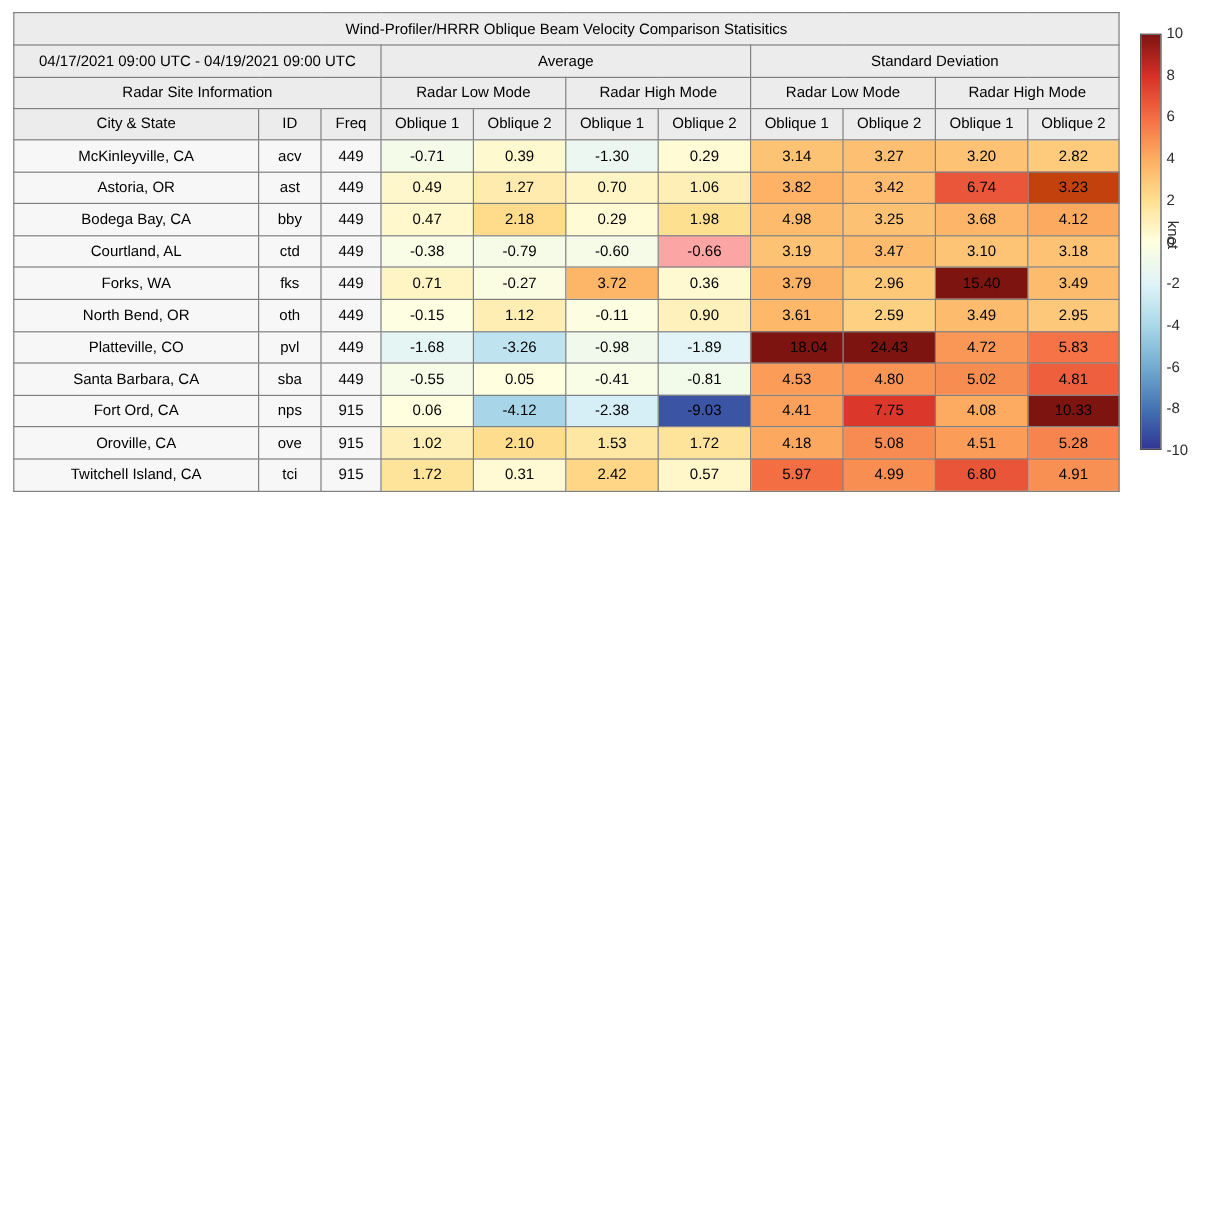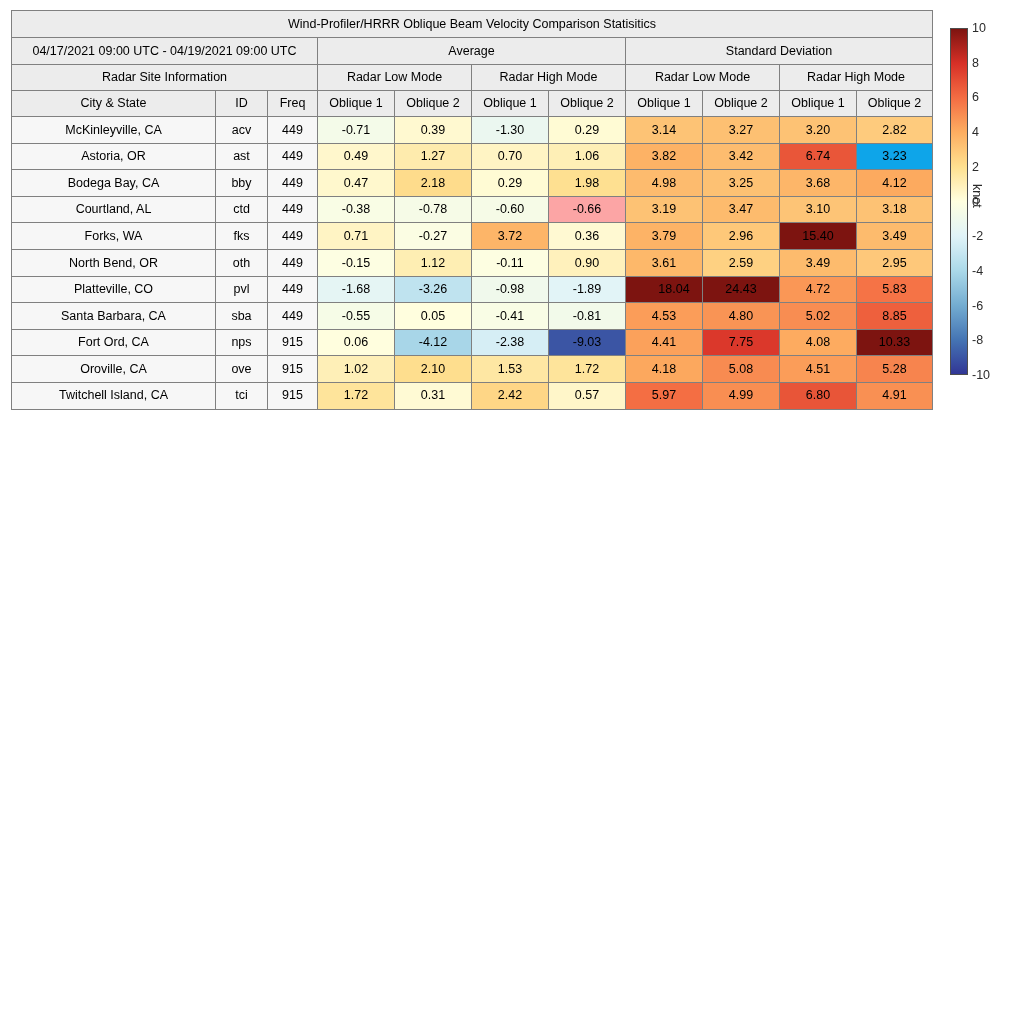--- a/index.html
+++ b/index.html
@@ -181,41 +181,41 @@
           <td class="site-cell">Astoria, OR</td>
           <td class="site-cell">ast</td>
           <td class="site-cell">449</td>
           <td class="val-cell" style="background: rgb(255, 247, 204);">0.49</td>
           <td class="val-cell" style="background: rgb(254, 235, 173);">1.27</td>
           <td class="val-cell" style="background: rgb(255, 244, 196);">0.70</td>
           <td class="val-cell" style="background: rgb(254, 239, 182);">1.06</td>
           <td class="val-cell" style="background: rgb(253, 178, 101);">3.82</td>
           <td class="val-cell" style="background: rgb(253, 188, 111);">3.42</td>
           <td class="val-cell" style="background: rgb(233, 86, 57);">6.74</td>
-          <td class="val-cell" style="background: #0ea5e9;">3.23</td>
+          <td class="val-cell" style="background: #c2410c;">3.23</td>
         </tr>
         <tr>
           <td class="site-cell">Bodega Bay, CA</td>
           <td class="site-cell">bby</td>
           <td class="site-cell">449</td>
           <td class="val-cell" style="background: rgb(255, 248, 205);">0.47</td>
           <td class="val-cell" style="background: rgb(254, 220, 140);">2.18</td>
           <td class="val-cell" style="background: rgb(255, 251, 212);">0.29</td>
           <td class="val-cell" style="background: rgb(254, 224, 145);">1.98</td>
           <td class="val-cell" style="background: rgb(253, 187, 110);">4.98</td>
           <td class="val-cell" style="background: rgb(253, 193, 115);">3.25</td>
           <td class="val-cell" style="background: rgb(253, 182, 105);">3.68</td>
           <td class="val-cell" style="background: rgb(252, 170, 95);">4.12</td>
         </tr>
         <tr>
           <td class="site-cell">Courtland, AL</td>
           <td class="site-cell">ctd</td>
           <td class="site-cell">449</td>
           <td class="val-cell" style="background: rgb(249, 253, 229);">-0.38</td>
-          <td class="val-cell" style="background: rgb(246, 251, 231);">-0.78</td>
+          <td class="val-cell" style="background: rgb(246, 251, 231);">-0.79</td>
           <td class="val-cell" style="background: rgb(246, 251, 231);">-0.60</td>
           <td class="val-cell" style="background: #fca5a5;">-0.66</td>
           <td class="val-cell" style="background: rgb(253, 194, 116);">3.19</td>
           <td class="val-cell" style="background: rgb(253, 187, 109);">3.47</td>
           <td class="val-cell" style="background: rgb(253, 196, 118);">3.10</td>
           <td class="val-cell" style="background: rgb(253, 194, 116);">3.18</td>
         </tr>
         <tr>
           <td class="site-cell">Forks, WA</td>
           <td class="site-cell">fks</td>
@@ -259,21 +259,21 @@
           <td class="site-cell">Santa Barbara, CA</td>
           <td class="site-cell">sba</td>
           <td class="site-cell">449</td>
           <td class="val-cell" style="background: rgb(246, 252, 231);">-0.55</td>
           <td class="val-cell" style="background: rgb(255, 254, 222);">0.05</td>
           <td class="val-cell" style="background: rgb(249, 253, 229);">-0.41</td>
           <td class="val-cell" style="background: rgb(242, 250, 234);">-0.81</td>
           <td class="val-cell" style="background: rgb(251, 157, 89);">4.53</td>
           <td class="val-cell" style="background: rgb(249, 148, 85);">4.80</td>
           <td class="val-cell" style="background: rgb(248, 141, 82);">5.02</td>
-          <td class="val-cell" style="background: rgb(238, 96, 61);">8.85</td>
+          <td class="val-cell" style="background: rgb(238, 96, 61);">4.81</td>
         </tr>
         <tr>
           <td class="site-cell">Fort Ord, CA</td>
           <td class="site-cell">nps</td>
           <td class="site-cell">915</td>
           <td class="val-cell" style="background: rgb(255, 254, 222);">0.06</td>
           <td class="val-cell" style="background: rgb(168, 214, 232);">-4.12</td>
           <td class="val-cell" style="background: rgb(214, 238, 245);">-2.38</td>
           <td class="val-cell" style="background: rgb(59, 85, 164);">-9.03</td>
           <td class="val-cell" style="background: rgb(251, 161, 91);">4.41</td>

